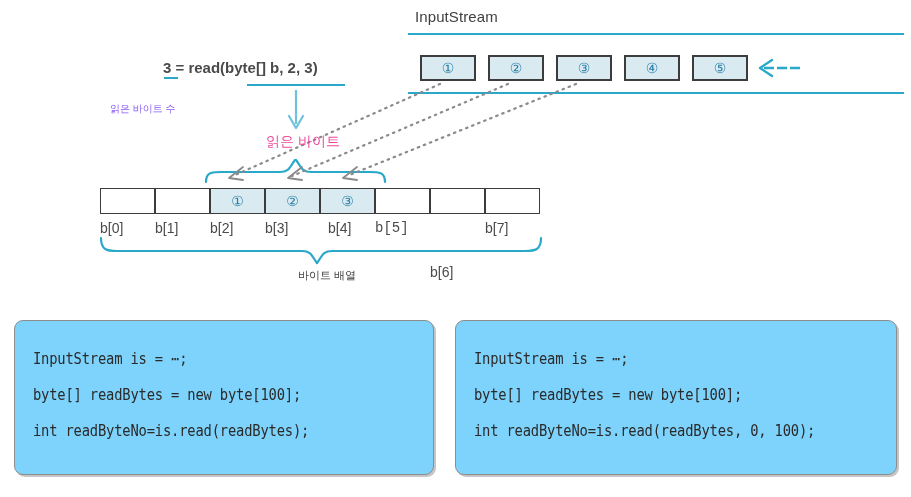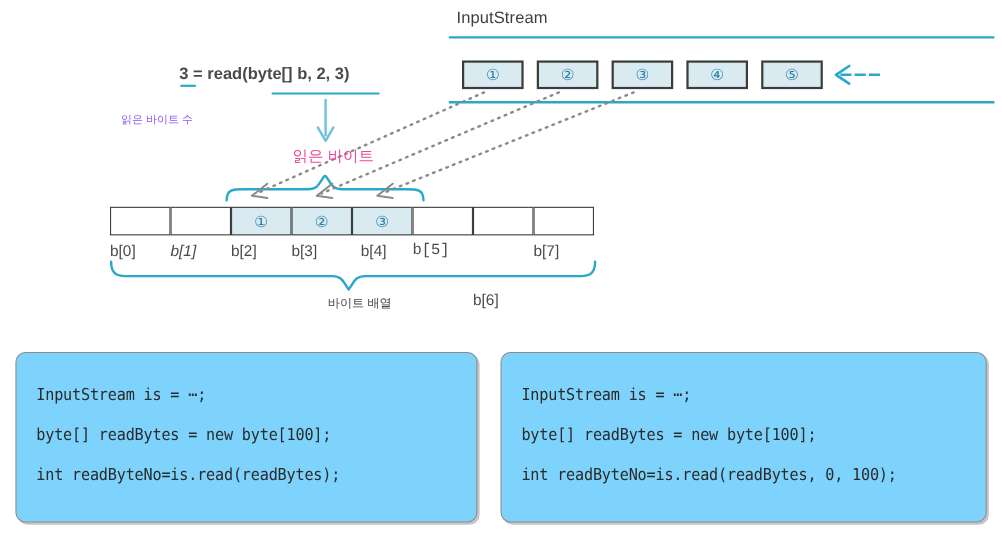--- a/index.html
+++ b/index.html
@@ -266,21 +266,21 @@
     <span class="circled"></span>
   </div>
   <div class="array-cell" style="left:430px;">
     <span class="circled"></span>
   </div>
   <div class="array-cell" style="left:485px;">
     <span class="circled"></span>
   </div>
 
   <div class="cell-label" style="left:100px;">b[0]</div>
-  <div class="cell-label" style="left:155px;font-style:italic;">b[1]</div>
+  <div class="cell-label" style="left:155px;">b[1]</div>
   <div class="cell-label" style="left:210px;">b[2]</div>
   <div class="cell-label" style="left:265px;">b[3]</div>
   <div class="cell-label" style="left:328px;">b[4]</div>
   <div class="cell-label" style="left:375px;font-family:Liberation Mono, monospace;">b[5]</div>
   <div class="cell-label" style="left:430px;margin-top:44px;">b[6]</div>
   <div class="cell-label" style="left:485px;">b[7]</div>
 
   <div class="code-box" id="code-box-left">
     <div class="code-line">InputStream is = ⋯;</div>
     <div class="code-line">byte[] readBytes = new byte[100];</div>

